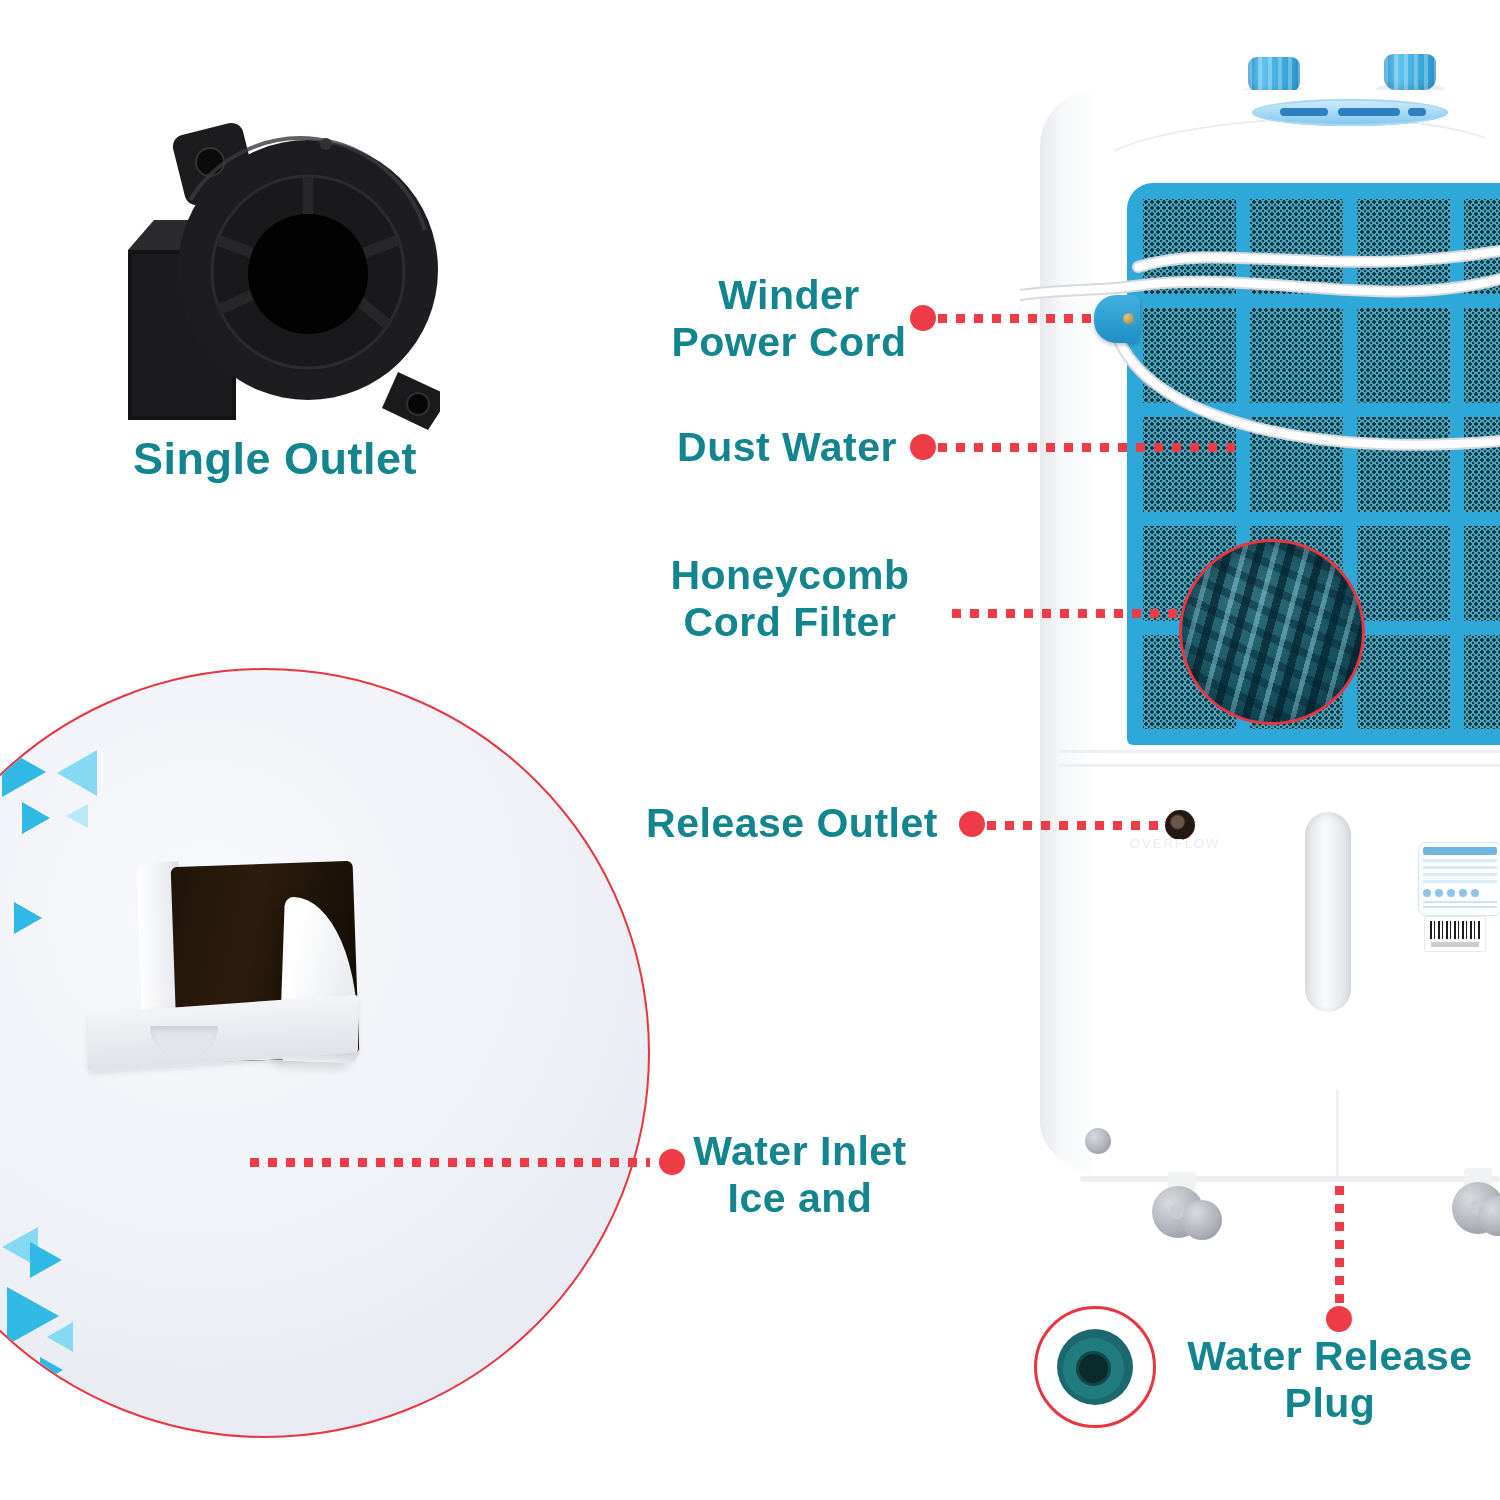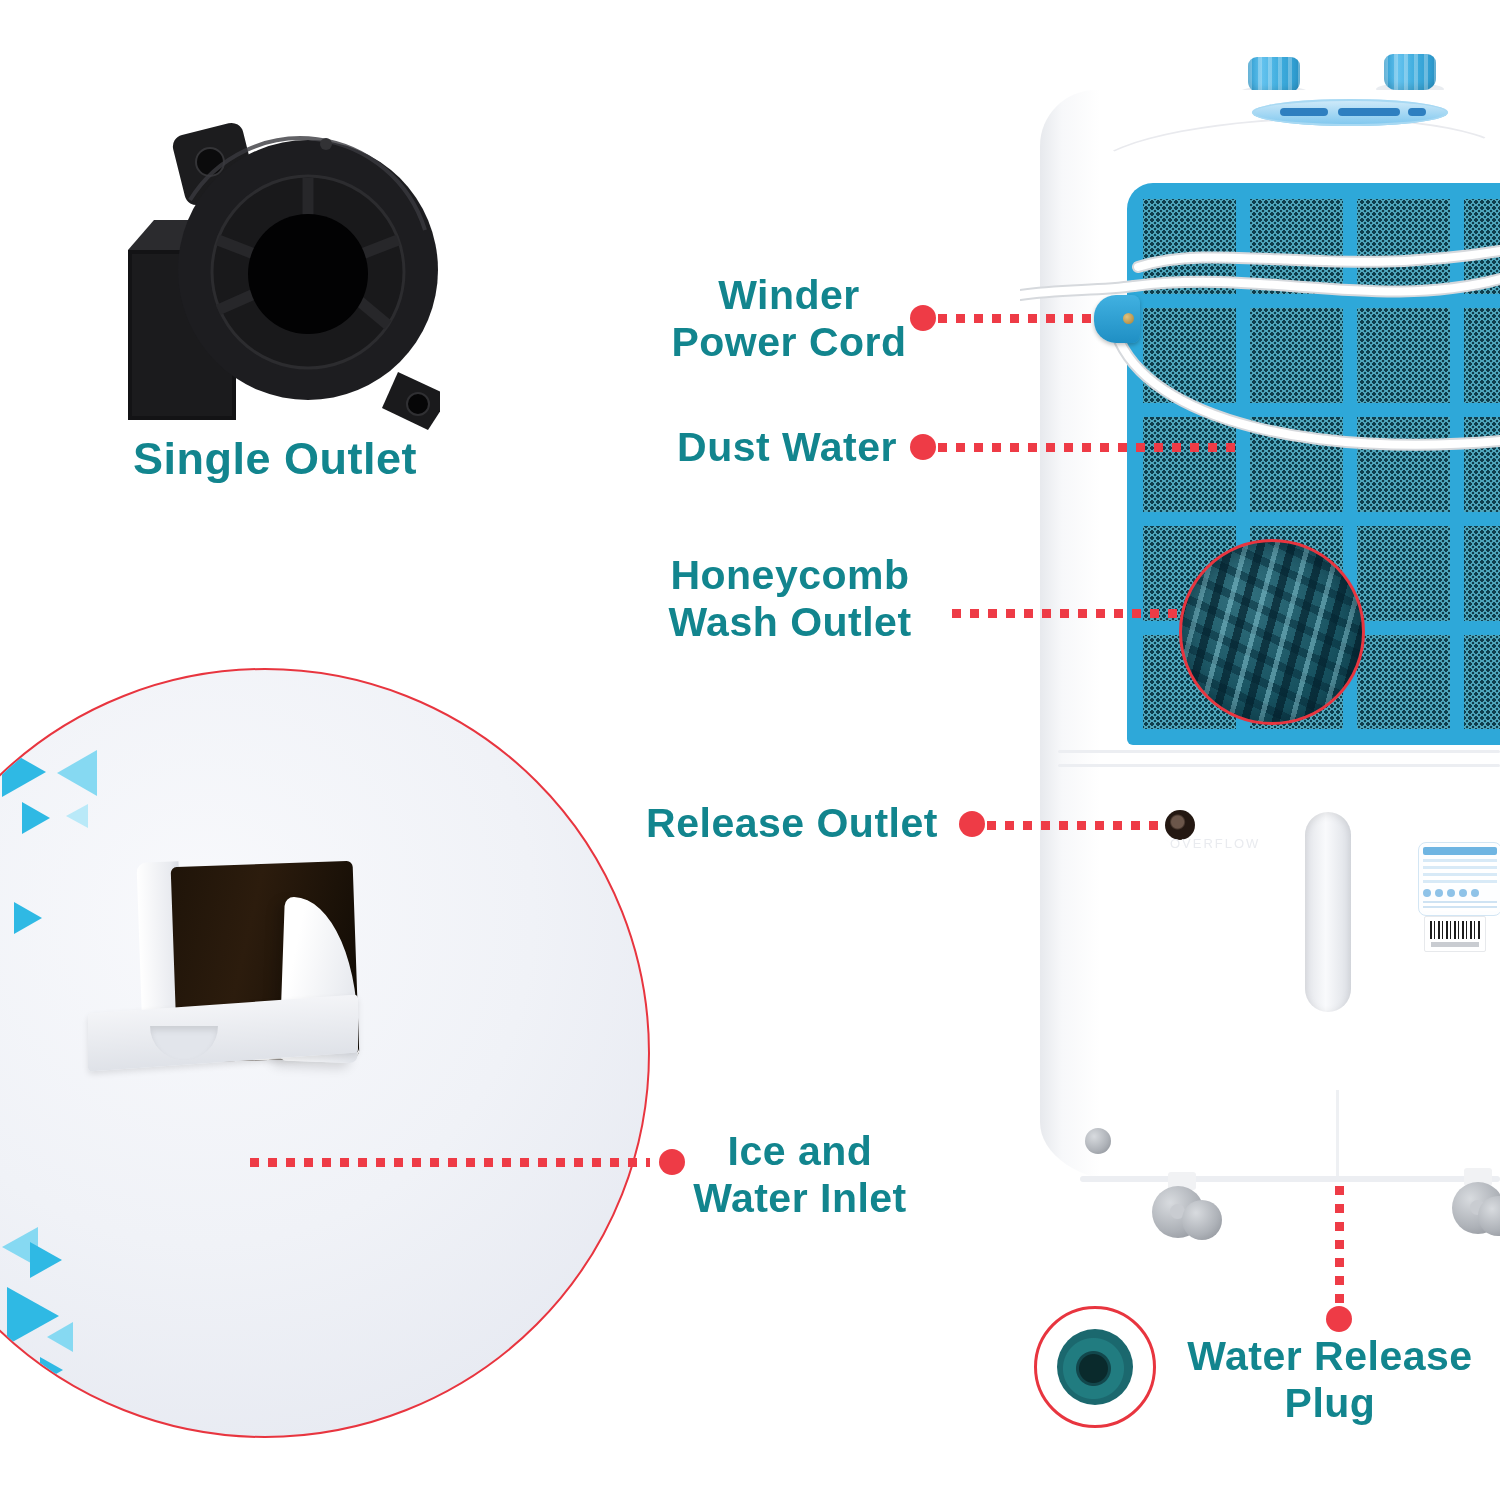--- a/index.html
+++ b/index.html
@@ -62,21 +62,21 @@
     background-image:
       repeating-linear-gradient(105deg,rgba(151,216,228,.45) 0 5px,transparent 5px 13px,rgba(4,34,46,.7) 13px 21px,transparent 21px 30px),
       repeating-linear-gradient(25deg,rgba(8,48,62,.55) 0 8px,transparent 8px 22px),
       radial-gradient(circle at 35% 30%,rgba(130,205,220,.25),transparent 65%);
     box-shadow:inset 0 0 24px rgba(0,20,30,.45);}
   .seam{position:absolute;left:1058px;width:442px;height:3px;background:#eceef2;border-radius:2px;}
   .outlet{position:absolute;left:1165px;top:810px;width:30px;height:30px;border-radius:50%;
     background:radial-gradient(circle at 42% 40%,#6b564a 0 6px,#241812 8px);
     box-shadow:0 0 0 5px #ffffff,0 2px 4px rgba(0,0,0,.18);}
   .emboss{position:absolute;left:1130px;top:836px;width:120px;color:#e9ebef;
-    font-size:13px;font-weight:normal;letter-spacing:2px;margin-left:40px;}
+    font-size:13px;font-weight:normal;letter-spacing:2px;}
   .handle{position:absolute;left:1305px;top:812px;width:46px;height:200px;border-radius:24px;
     background:linear-gradient(90deg,#e2e4e9,#f9fafc 45%,#dcdfe5);
     box-shadow:inset 0 2px 8px rgba(0,0,0,.10);}
   .sticker{position:absolute;left:1418px;top:842px;width:82px;height:72px;border-radius:8px;
     background:#fdfeff;border:1px solid #d3e6f4;}
   .sticker .hdr{position:absolute;left:4px;right:4px;top:4px;height:8px;border-radius:2px;background:#6fb5e2;}
   .sticker .rows{position:absolute;left:4px;right:4px;top:16px;height:26px;
     background:repeating-linear-gradient(180deg,#d8eaf7 0 3px,#ffffff 3px 7px);}
   .sticker .certs{position:absolute;left:4px;top:46px;display:flex;gap:4px;}
   .sticker .certs b{width:8px;height:8px;border-radius:50%;background:#8fc3e8;display:block;}
@@ -268,35 +268,35 @@
   <div class="dots-h" style="left:938px;top:314px;width:160px;z-index:10;"></div>
 
   <div class="callout-label" style="left:657px;top:424px;width:260px;">
     <div>Dust Water</div>
   </div>
   <div class="lead-dot" style="left:910px;top:434px;"></div>
   <div class="dots-h" style="left:938px;top:443px;width:305px;z-index:10;"></div>
 
   <div class="callout-label" style="left:630px;top:552px;width:320px;">
     <div>Honeycomb</div>
-    <div>Wash Outlet</div>
+    <div>Cord Filter</div>
   </div>
   <div class="dots-h" style="left:952px;top:609px;width:228px;z-index:10;"></div>
 
   <div class="callout-label" style="left:632px;top:800px;width:320px;">
     <div>Release Outlet</div>
   </div>
   <div class="lead-dot" style="left:959px;top:811px;"></div>
   <div class="dots-h" style="left:987px;top:821px;width:172px;z-index:10;"></div>
 
   <div class="dots-h" style="left:250px;top:1158px;width:400px;z-index:10;"></div>
   <div class="lead-dot" style="left:659px;top:1149px;"></div>
   <div class="callout-label" style="left:685px;top:1128px;width:230px;">
+    <div>Water Inlet</div>
     <div>Ice and</div>
-    <div>Water Inlet</div>
   </div>
 
   <div class="dots-v" style="left:1335px;top:1186px;height:118px;z-index:10;"></div>
   <div class="lead-dot" style="left:1326px;top:1306px;"></div>
   <div class="callout-label" style="left:1155px;top:1333px;width:350px;">
     <div>Water Release</div>
     <div>Plug</div>
   </div>
 
 </div>

